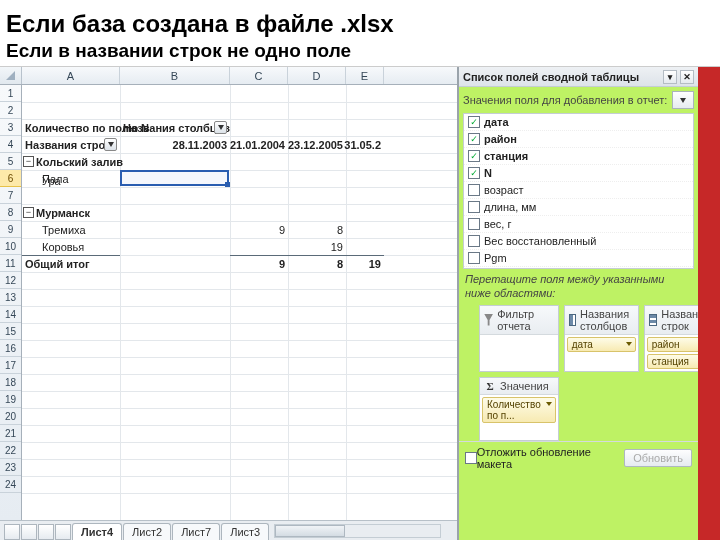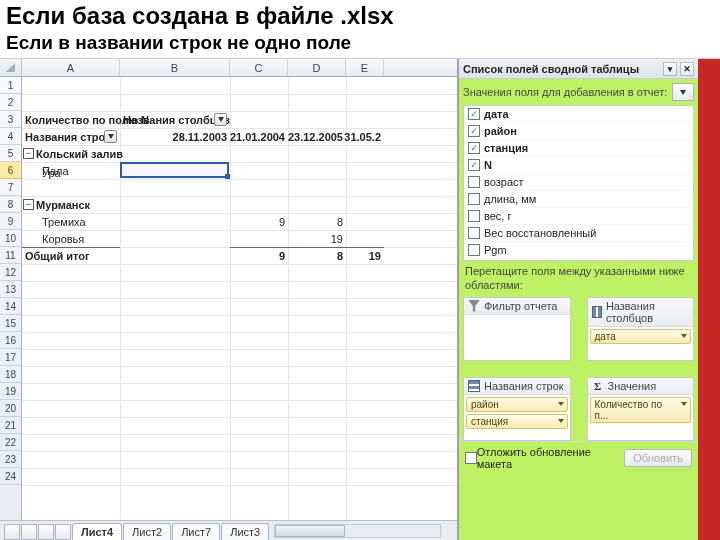--- a/index.html
+++ b/index.html
@@ -9,21 +9,21 @@
     width: 720px;
     height: 540px;
     background: #fff;
     overflow: hidden;
   }
   .slide { display: flex; flex-direction: column; height: 540px; }
   .heading {
     padding: 2px 6px 0 6px;
     background: #fff;
   }
-  .title { font-weight: 900; font-size: 24px; color: #000; }
+  .title { font-weight: 900; font-size: 24px; color: #000; margin-top: 8px; }
   .subtitle { font-weight: 700; font-size: 19px; color: #000; margin-top: 2px; }
   .content {
     flex: 1;
     display: flex;
     border-top: 1px solid #ccc;
     margin-top: 4px;
     position: relative;
   }
   
   .accent-right {
@@ -156,24 +156,24 @@
   .layout-btn{width:22px;height:18px;border:1px solid #aab3bb;background:linear-gradient(#fff,#e6ebf0);display:flex;align-items:center;justify-content:center;cursor:pointer;}
   .field-list{
     flex:0 0 156px;
     background:#fff;border:1px solid #c4cdd4;margin:0 4px;overflow-y:auto;
   }
   .field-item{display:flex;align-items:center;gap:4px;padding:2px 4px;border-bottom:1px dotted #eee;}
   .chk{
     width:12px;height:12px;border:1px solid #6a7886;background:#fff;display:flex;align-items:center;justify-content:center;font-size:9px;color:#0a3;
   }
   .chk.checked::before{content:"✓";}
-  .hint{padding:4px 6px;color:#444;line-height:1.25;}
+  .hint{padding:4px 6px;color:#444;line-height:1.25;font-style:italic;}
   .zones{
-    display:grid;grid-template-columns:1fr 1fr;grid-template-rows:auto auto;gap:16px;
-    padding:0 4px;
+    display:grid;grid-template-columns:1fr 1fr 1fr;grid-template-rows:auto auto;gap:5px;
+    padding:0 20px;
   }
   .zone{
     border:1px solid #c4cdd4;background:#fff;min-height:64px;display:flex;flex-direction:column;
   }
   .zone-h{
     display:flex;align-items:center;gap:4px;padding:2px 4px;background:linear-gradient(#f7f9fb,#e9edf1);border-bottom:1px solid #d4dade;color:#444;
   }
   .zone-body{flex:1;padding:2px;display:flex;flex-direction:column;gap:2px;}
   .pill{
     background:linear-gradient(#fefce8,#f7eab2);

